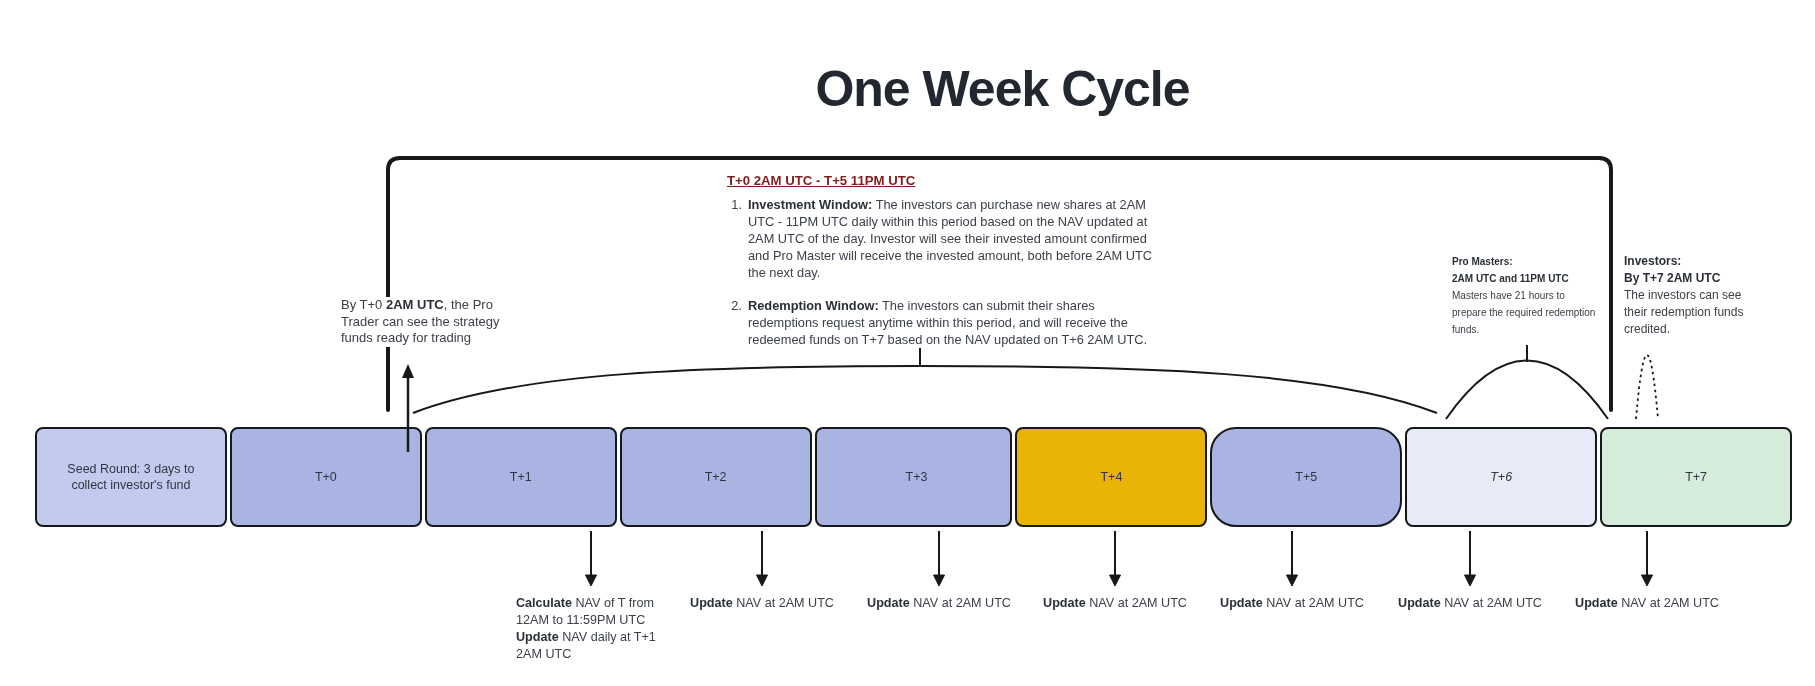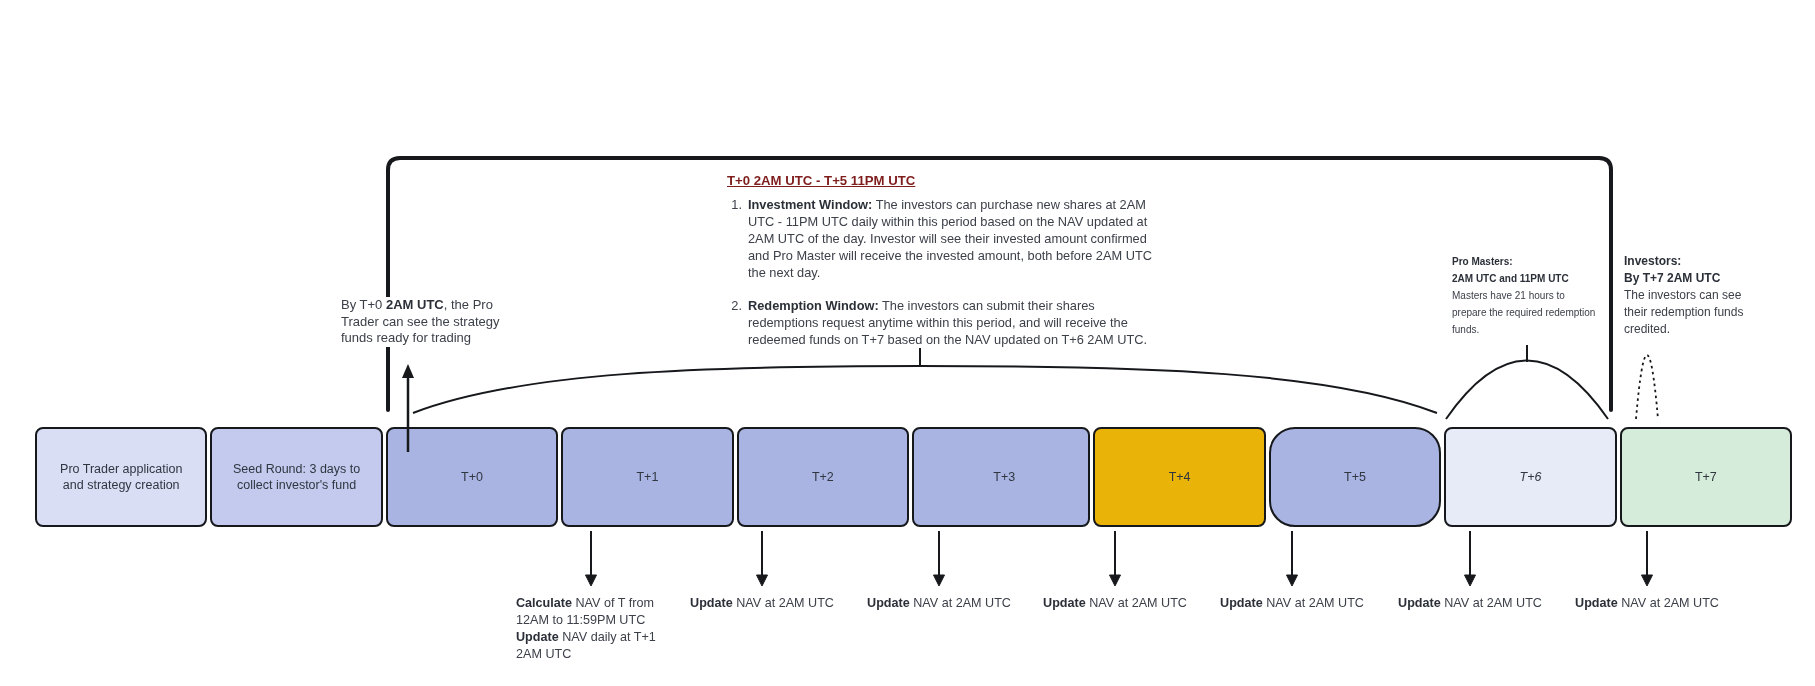--- a/index.html
+++ b/index.html
@@ -37,23 +37,20 @@
   .nav-note{position:absolute;top:595px;font-size:12.6px;line-height:17px;color:#3c4049;}
   .nav-calculate{left:516px;width:158px;text-align:left;}
   .nav-update{width:176px;text-align:center;white-space:nowrap;}
 </style>
 </head>
 <body>
 
 <div id="canvas">
 
   <div class="timeline">
-    <div class="tbox" style="background: rgb(218, 222, 245);">
-        <span>Pro Trader application and strategy creation</span>
-      </div>
     <div class="tbox" style="background: rgb(195, 202, 238);">
         <span>Seed Round: 3 days  to collect investor's fund</span>
       </div>
     <div class="tbox" style="background: rgb(169, 180, 227);">
         <span>T+0</span>
       </div>
     <div class="tbox" style="background: rgb(169, 180, 227);">
         <span>T+1</span>
       </div>
     <div class="tbox" style="background: rgb(169, 180, 227);">
@@ -118,20 +115,21 @@
           <line x1="1470" y1="531" x2="1470" y2="578" stroke-width="2"></line>
           <polygon points="1470,586 1464.5,575 1475.5,575"></polygon>
         </g>
       <g>
           <line x1="1647" y1="531" x2="1647" y2="578" stroke-width="2"></line>
           <polygon points="1647,586 1641.5,575 1652.5,575"></polygon>
         </g>
     </g>
   </svg>
 
+  <div class="title">One Week Cycle</div>
 
   <div class="note window-note">
     <div class="window-heading">T+0 2AM UTC - T+5 11PM UTC</div>
     <div class="note-item">
       <span class="note-num">1.</span>
       <span class="note-body"><b>Investment Window:</b><span> The investors can purchase new shares at 2AM UTC - 11PM UTC daily within this period based on the NAV updated at 2AM UTC of the day. Investor will see their invested amount confirmed and Pro Master will receive the invested amount, both before 2AM UTC the next day.</span></span>
     </div>
     <div class="note-item">
       <span class="note-num">2.</span>
       <span class="note-body"><b>Redemption Window:</b><span> The investors can submit their shares redemptions request anytime within this period, and will receive the redeemed funds on T+7 based on the NAV updated on T+6 2AM UTC.</span></span>

